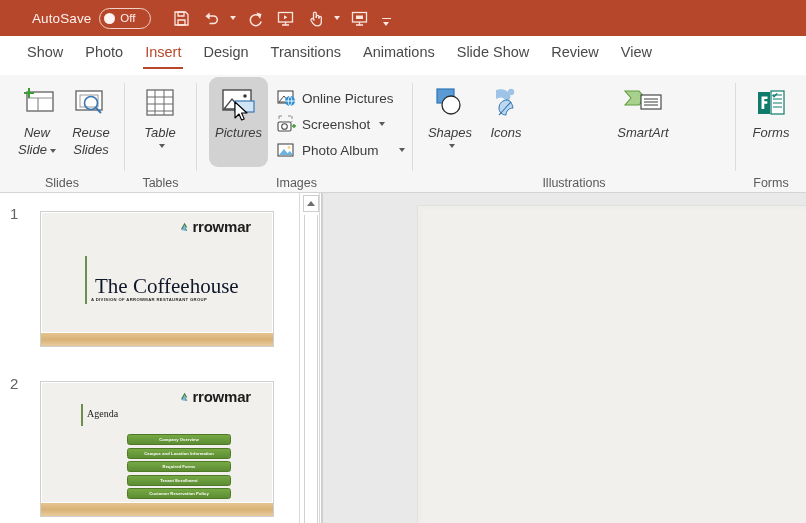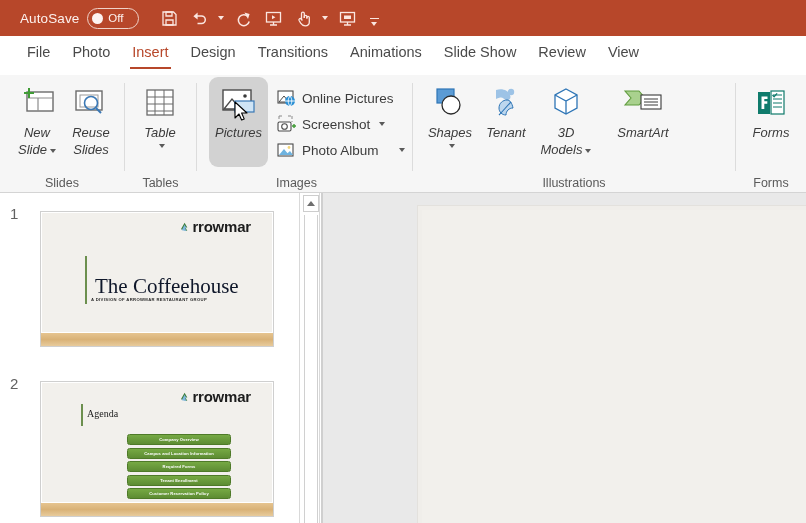--- a/index.html
+++ b/index.html
@@ -9,21 +9,21 @@
     background: #ffffff;
   }
   #app { position: relative; width: 806px; height: 523px; }
 
   
   .titlebar {
     position: absolute; left: 0; top: 0; width: 806px; height: 36px;
     background: #b7472a; display: flex; align-items: center;
   }
   .autosave-label {
-    color: #fdf1ee; font-size: 13.5px; margin-left: 20px; letter-spacing: .1px;
+    color: #fdf1ee; font-size: 13.5px; margin-left: 32px; letter-spacing: .1px;
   }
   .autosave-toggle {
     margin-left: 8px; width: 52px; height: 21px; border-radius: 11px;
     border: 1.4px solid #f0d2c8; display: flex; align-items: center;
     padding: 0 4px; gap: 5px;
   }
   .autosave-knob { width: 11px; height: 11px; border-radius: 50%; background: #fdf3f0; }
   .autosave-state { color: #fdf1ee; font-size: 11.5px; }
 
   .qat { display: flex; align-items: center; margin-left: 16px; gap: 2px; }
@@ -257,21 +257,21 @@
             <path d="M6 6.5h7v3.5H6z" fill="#fbe6e0"></path>
           </svg>
       </div>
       <div class="qat-more">
           <i></i>
         </div>
     </div>
   </div>
 
   <div class="tabstrip">
-    <div class="tab">File</div>
+    <div class="tab">Show</div>
     <div class="tab">Photo</div>
     <div class="tab active">Insert</div>
     <div class="tab">Design</div>
     <div class="tab">Transitions</div>
     <div class="tab">Animations</div>
     <div class="tab">Slide Show</div>
     <div class="tab">Review</div>
     <div class="tab">View</div>
   </div>
 
@@ -392,33 +392,23 @@
 
       <div class="bigbtn" style="left:62px;">
         <span class="gi">
           <svg width="40" height="34" viewBox="0 0 40 34">
             <path d="M10 4c6-2 12 0 14 5 1.5 3.5-1 6-4 5-2-.7-3-2.5-5-2.5S10 13 10 13z" fill="#9dc3e6"></path>
             <circle cx="25" cy="6" r="3.2" fill="#9dc3e6"></circle>
             <path d="M21 14c-4 0-8 3-8 8 0 4 3 7 7 7 0-4 3-7 7-7-1-5-3-8-6-8z" fill="#bdd7ee" stroke="#2e75b6" stroke-width="1"></path>
             <path d="M13 29c4-4 8-9 12-13" stroke="#2e75b6" stroke-width="1.1" fill="none"></path>
           </svg>
         </span>
-        <span class="lbl">Tenant</span>
-      </div>
-
-      <div class="bigbtn" style="left:118px; width:70px;">
-        <span class="gi">
-          <svg width="38" height="34" viewBox="0 0 38 34">
-            <path d="M19 3l11 6v13l-11 6-11-6V9z" fill="#fff" stroke="#2e75b6" stroke-width="1.3"></path>
-            <path d="M8 9l11 6 11-6M19 15v13" fill="none" stroke="#2e75b6" stroke-width="1.3"></path>
-          </svg>
-        </span>
-        <span class="lbl">3D</span>
-        <span class="lbl"><span>Models</span><i class="dncaret"></i></span>
-      </div>
+        <span class="lbl">Icons</span>
+      </div>
+
 
       <div class="bigbtn" style="left:192px; width:76px;">
         <span class="gi">
           <svg width="44" height="34" viewBox="0 0 44 34">
             <path d="M4 5h14l6 7-6 7H4l6-7z" fill="#a9d18e" stroke="#5f9b3d" stroke-width="1.1"></path>
             <rect x="20" y="9" width="20" height="14" fill="#fff" stroke="#3a3a3a" stroke-width="1.1"></rect>
             <path d="M23 13h14M23 16h14M23 19h14" stroke="#3a3a3a" stroke-width="1"></path>
           </svg>
         </span>
         <span class="lbl">SmartArt</span>

